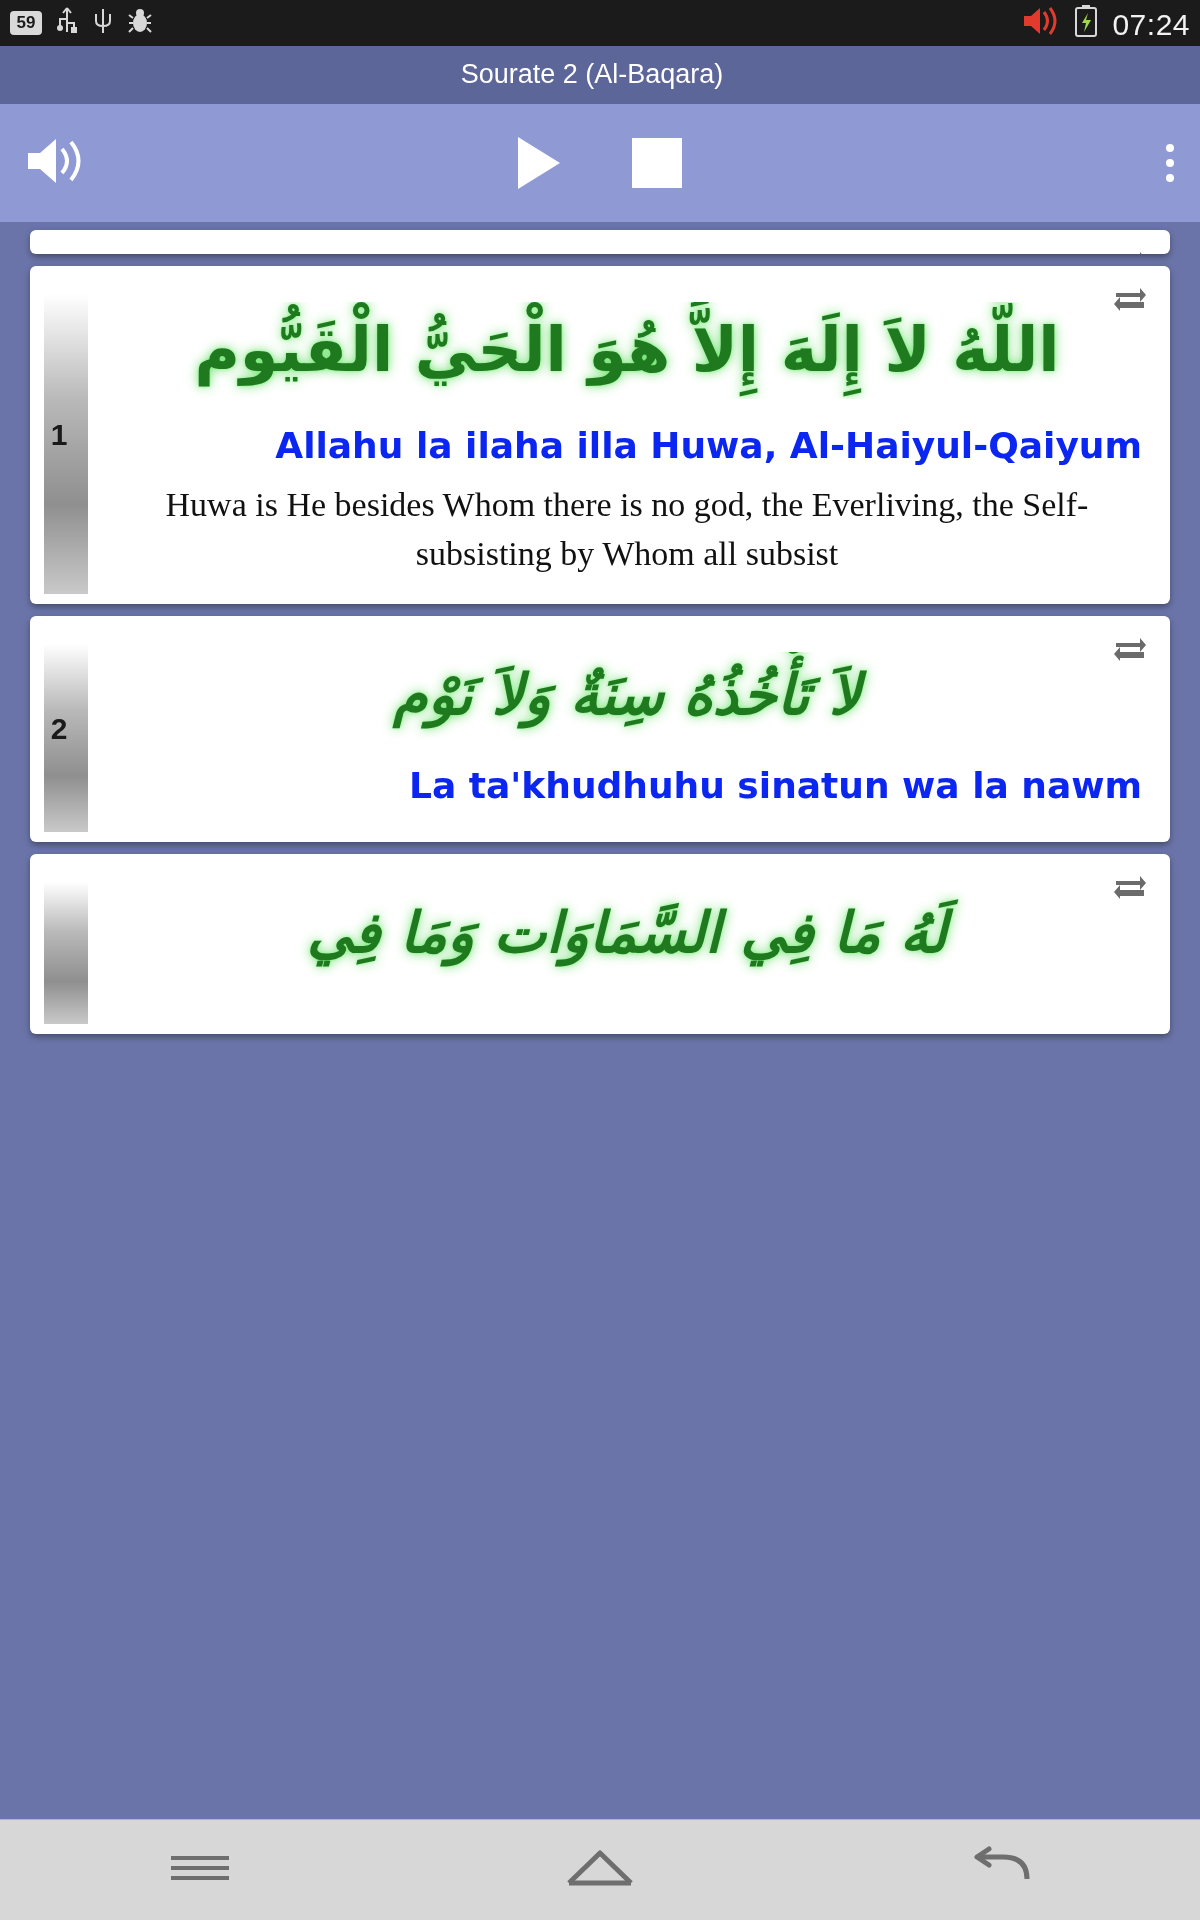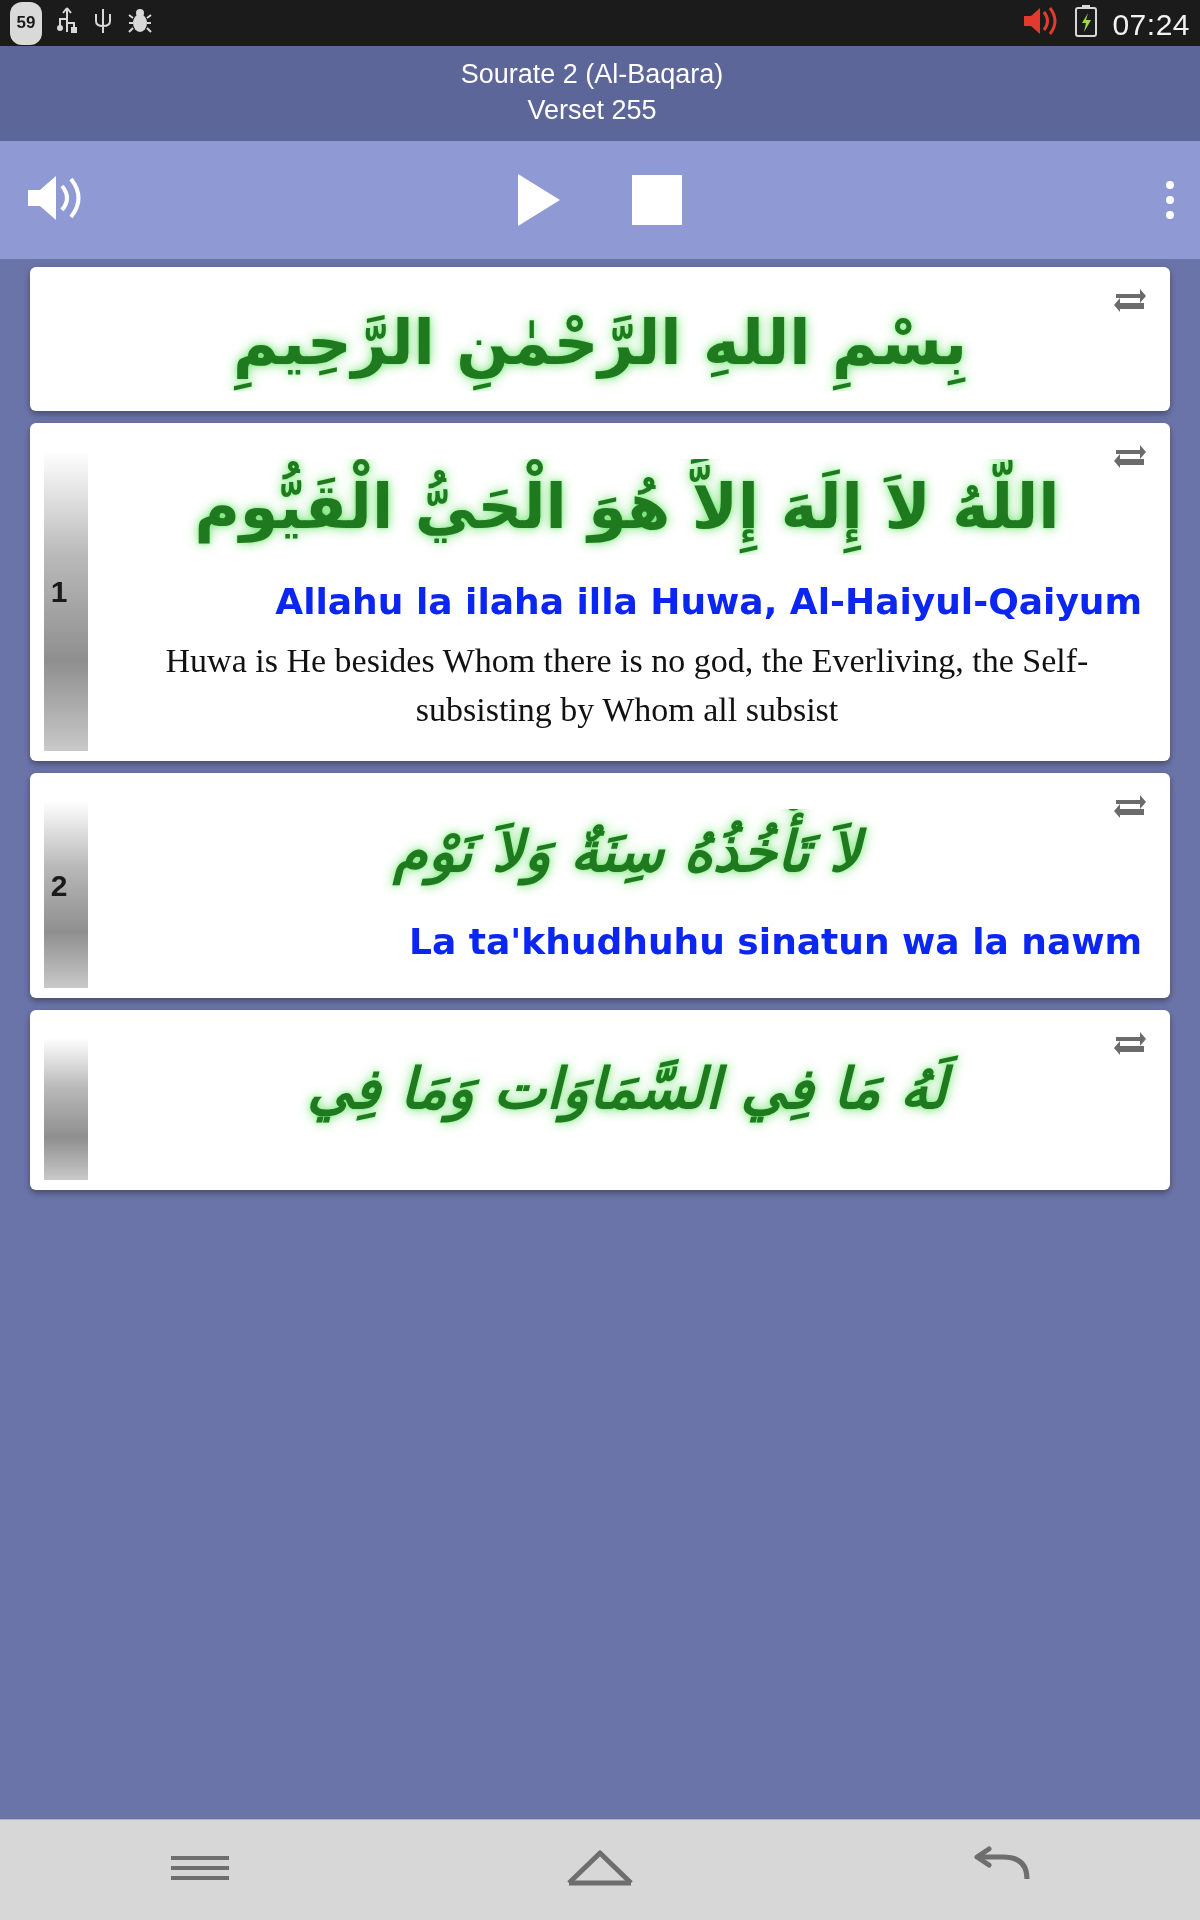--- a/index.html
+++ b/index.html
@@ -26,22 +26,22 @@
     box-sizing: border-box;
     color: #e8e8e8;
   }
   .status-left {
     display: flex;
     align-items: center;
     gap: 14px;
   }
   .badge-num {
     width: 32px;
-    height: 43px;
-    border-radius: 12px;
+    height: 24px;
+    border-radius: 4px;
     background: #d9d9d9;
     color: #1b1b1b;
     font-size: 17px;
     font-weight: bold;
     display: flex;
     align-items: center;
     justify-content: center;
   }
   .status-right {
     margin-left: auto;
@@ -279,21 +279,20 @@
           <rect x="10" y="1" width="8" height="4" fill="#d8d8d8"></rect>
           <path d="M16 9 L10 19 L14 19 L12 28 L19 16 L14 16 Z" fill="#9fd84a"></path>
         </svg>
     </span>
     <span class="clock">07:24</span>
   </div>
 </div>
 
 <div class="titlebar">
   <div class="line1">Sourate 2 (Al-Baqara)</div>
-  <div class="line2">Verset 255</div>
 </div>
 
 <div class="toolbar">
   <div class="icon-btn">
     <span>
       <svg width="64" height="56" viewBox="0 0 64 56">
           <path d="M2 20 L14 20 L30 6 L30 50 L14 36 L2 36 Z" fill="#ffffff"></path>
           <path d="M36 16 Q46 28 36 40" stroke="#ffffff" stroke-width="4" fill="none"></path>
           <path d="M45 9 Q60 28 45 47" stroke="#ffffff" stroke-width="4" fill="none"></path>
         </svg>
@@ -317,21 +316,20 @@
 <div class="list">
 
   <div class="card bismillah">
     <div class="card-body">
       <span class="repeat-icon">
         <svg width="36" height="28" viewBox="0 0 36 28">
             <path d="M4 9 L28 9 L28 4 L34 11 L28 18 L28 13 L4 13 Z" fill="#6b6b6b"></path>
             <path d="M32 24 L8 24 L8 27 L2 20 L8 13 L8 18 L32 18 Z" fill="#6b6b6b"></path>
           </svg>
       </span>
-      <div class="arabic">بِسْمِ اللهِ الرَّحْمٰنِ الرَّحِيمِ</div>
     </div>
   </div>
 
   <div class="card">
     <div class="num-strip">
       <div class="bar"></div>
       <div class="num">1</div>
     </div>
     <div class="card-body">
       <span class="repeat-icon">

